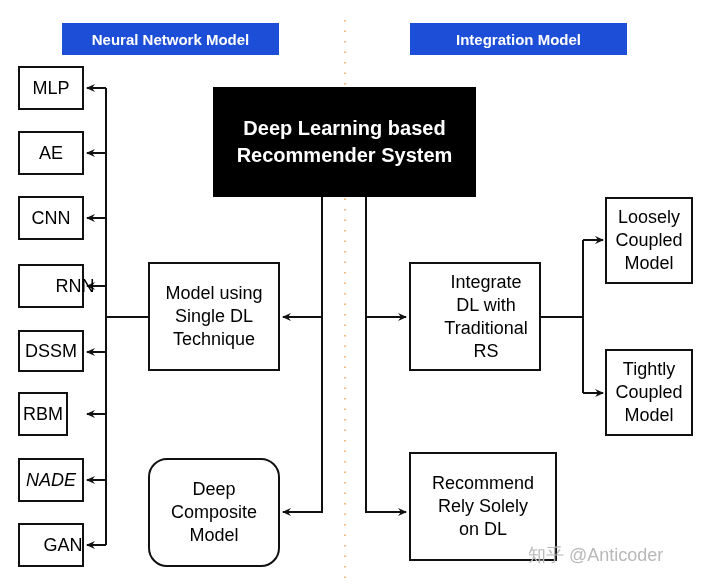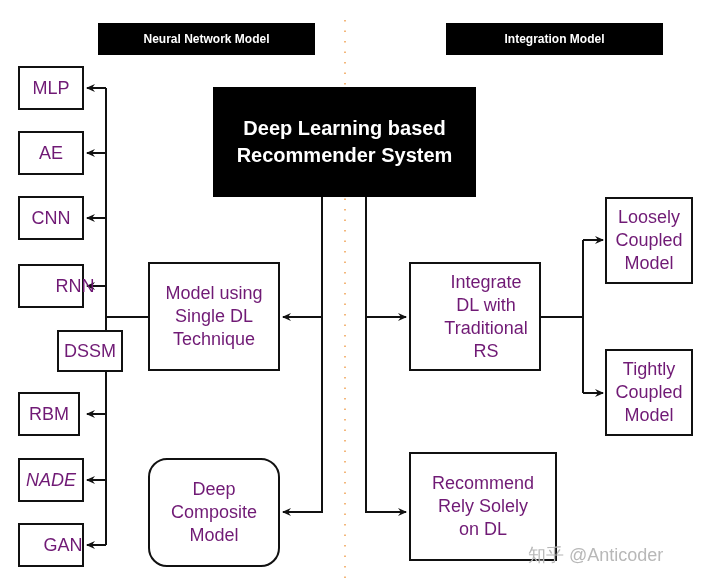--- a/index.html
+++ b/index.html
@@ -1,24 +1,24 @@
 <!DOCTYPE html>
 <html><head>
 <meta charset="utf-8">
 <style>
   html, body { margin: 0; padding: 0; background: #ffffff; }
   body { width: 709px; height: 587px; position: relative; overflow: hidden;
          font-family: "Liberation Sans", sans-serif; }
   #diagram { position: absolute; left: 0; top: 0; width: 709px; height: 587px; }
-  .header { position: absolute; background: #000000; color: #ffffff; font-weight: bold;
-            font-size: 12px; display: flex; align-items: center; justify-content: center;
-            height: 32px; top: 23px; width: 217px; margin-left: 36px; }
+  .header { position: absolute; background: #1d4ed8; color: #ffffff; font-weight: bold;
+            font-size: 15px; display: flex; align-items: center; justify-content: center;
+            height: 32px; top: 23px; width: 217px; }
   .box { position: absolute; border: 2px solid #111111; background: #ffffff; box-sizing: border-box;
          display: flex; align-items: center; justify-content: center; text-align: center;
-         color: #701a75; font-size: 18px; line-height: 23px; white-space: pre-line; }
+         color: #000000; font-size: 18px; line-height: 23px; white-space: pre-line; }
   .root { position: absolute; left: 213px; top: 87px; width: 263px; height: 110px; background: #000000;
           color: #ffffff; font-weight: bold; font-size: 20px; line-height: 27px; display: flex;
           align-items: center; justify-content: center; text-align: center; white-space: pre-line; }
   .watermark { position: absolute; left: 528px; top: 543px; font-size: 18px; color: #b8b8b8; text-align: right; }
 </style>
 </head>
 <body>
 
 <svg id="diagram" xmlns="http://www.w3.org/2000/svg" width="709" height="587">
   <defs>
@@ -82,19 +82,19 @@
 Model</div>
 <div class="box" style="left:605px; top:349px; width:88px; height:87px;">Tightly
 Coupled
 Model</div>
 
 <div id="tech-boxes">
     <div class="box" style="left: 18px; top: 66px; width: 66px; height: 44px;">MLP</div>
     <div class="box" style="left: 18px; top: 131px; width: 66px; height: 44px;">AE</div>
     <div class="box" style="left: 18px; top: 196px; width: 66px; height: 44px;">CNN</div>
     <div class="box" style="left: 18px; top: 264px; width: 66px; height: 44px; padding-left: 48px;">RNN</div>
-    <div class="box" style="left: 18px; top: 330px; width: 66px; height: 42px; margin-left: 39px;">DSSM</div>
-    <div class="box" style="left: 18px; top: 392px; width: 62px; height: 44px; text-align: right;">RBM</div>
+    <div class="box" style="left: 18px; top: 330px; width: 66px; height: 42px;">DSSM</div>
+    <div class="box" style="left: 18px; top: 392px; width: 50px; height: 44px; text-align: right;">RBM</div>
     <div class="box" style="left: 18px; top: 458px; width: 66px; height: 44px; font-style: italic;">NADE</div>
     <div class="box" style="left: 18px; top: 523px; width: 66px; height: 44px; padding-left: 24px;">GAN</div>
   </div>
 
 <div class="watermark">知乎 @Anticoder</div>
 
 </body></html>

